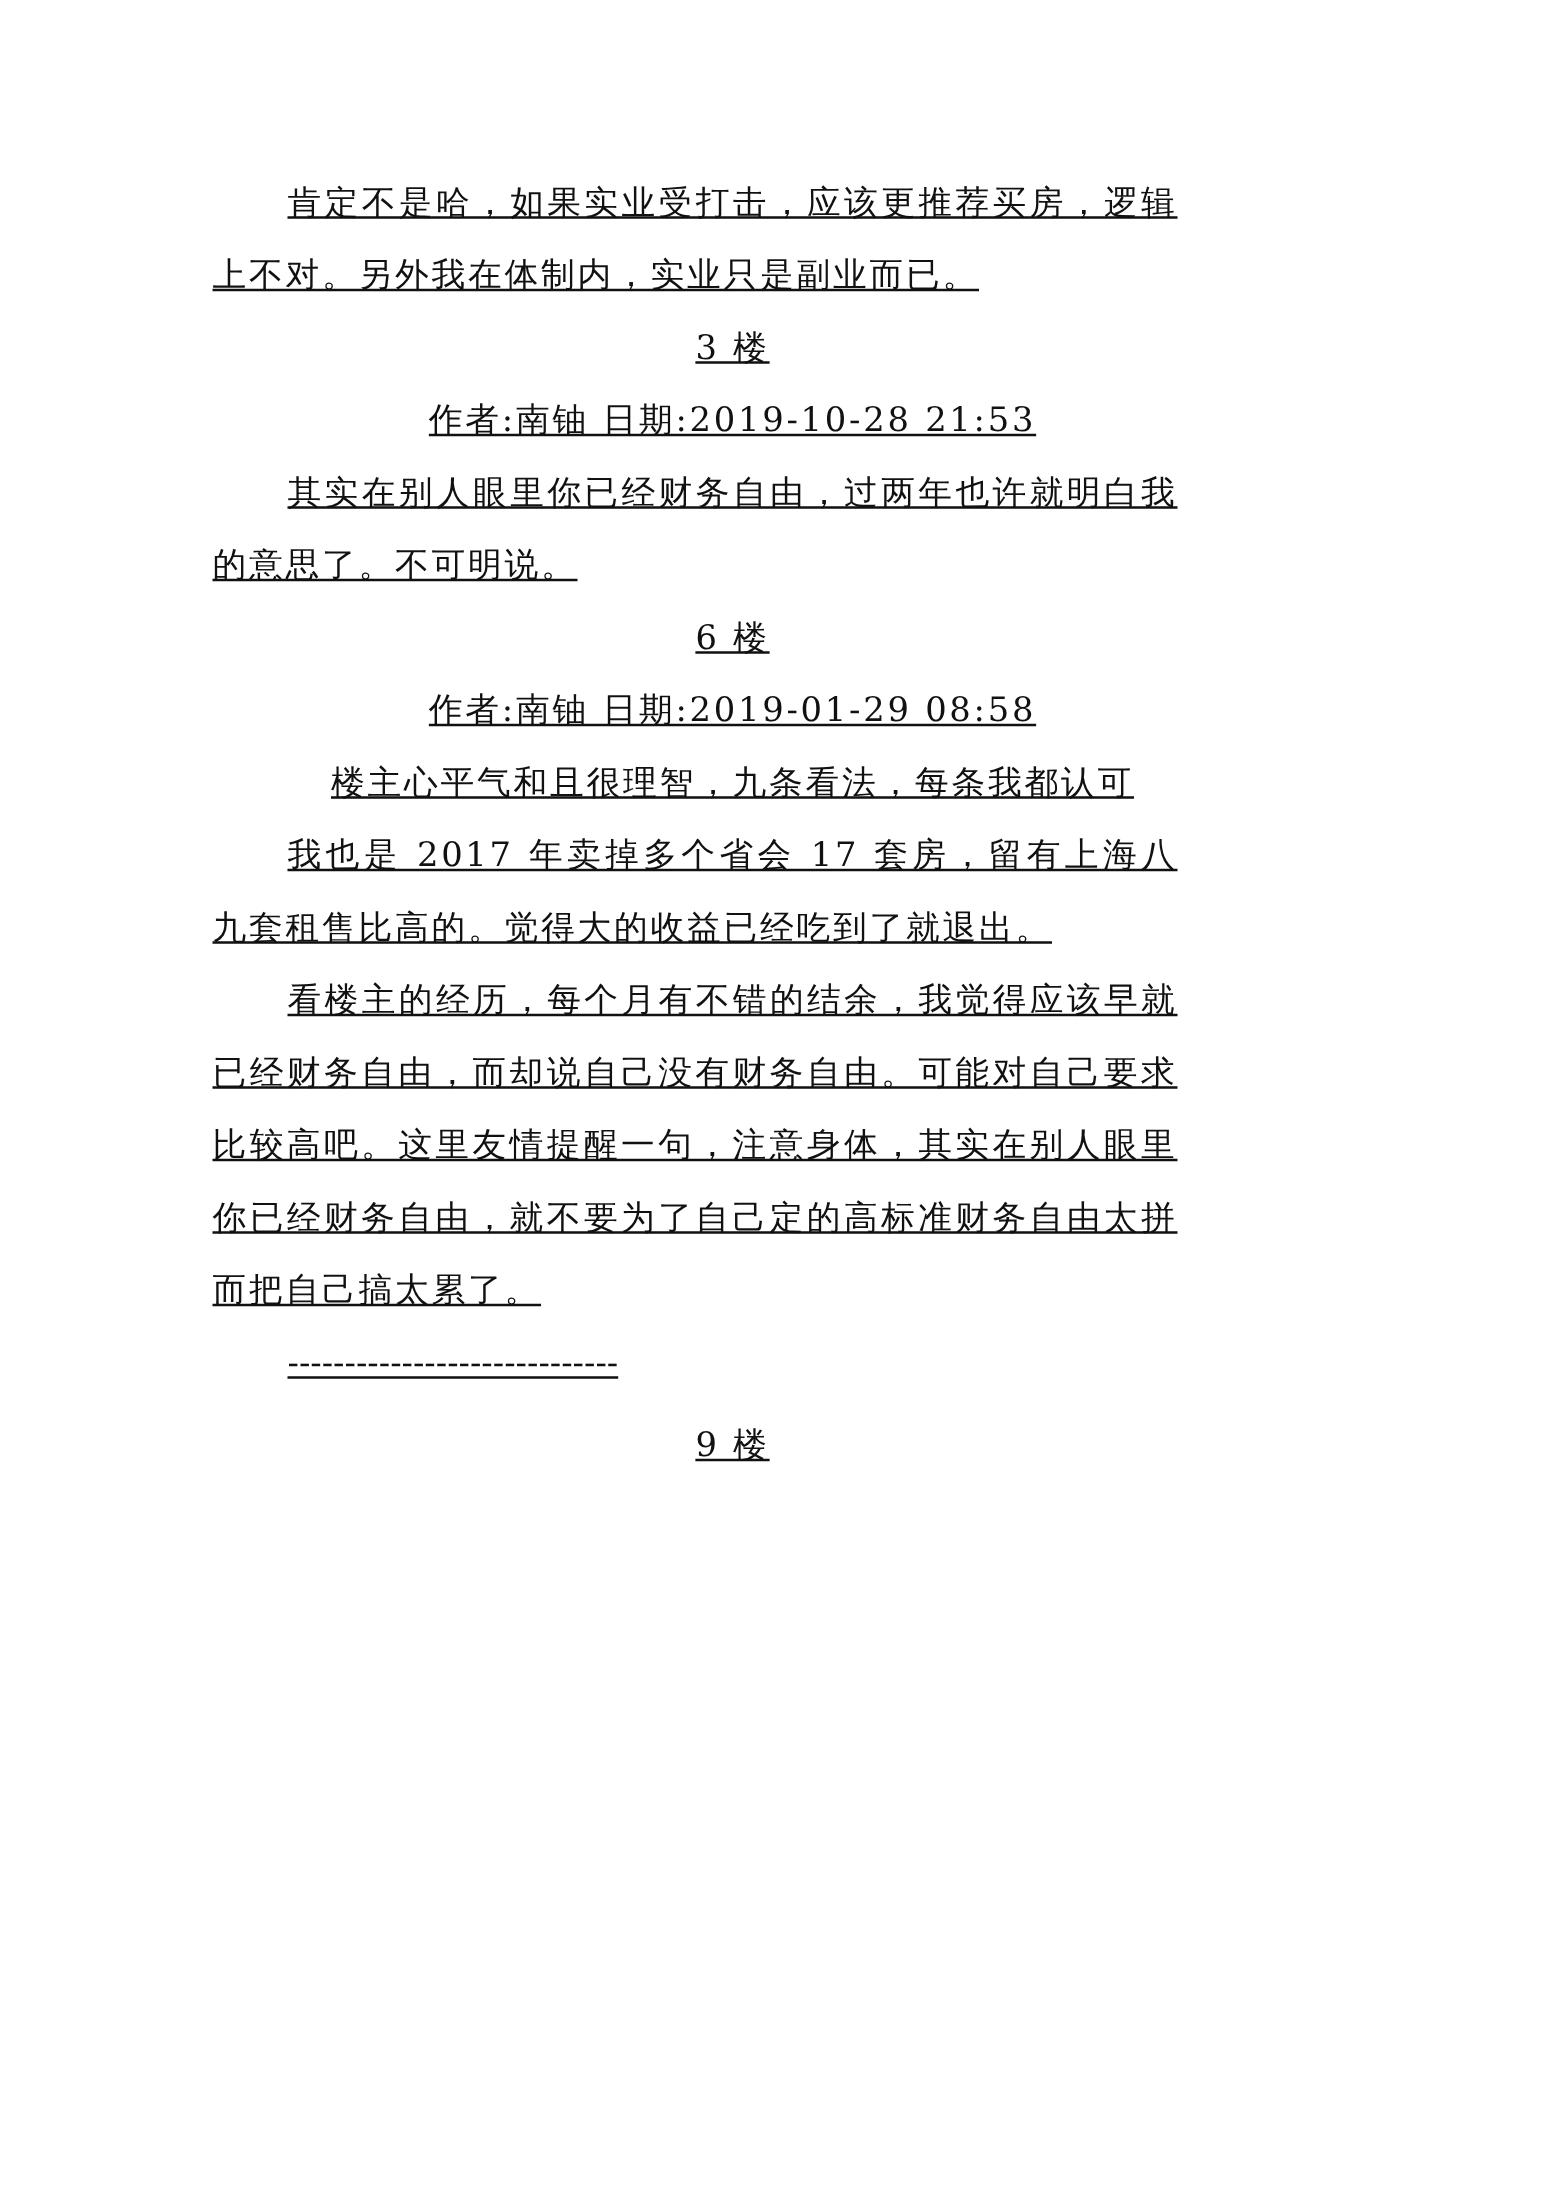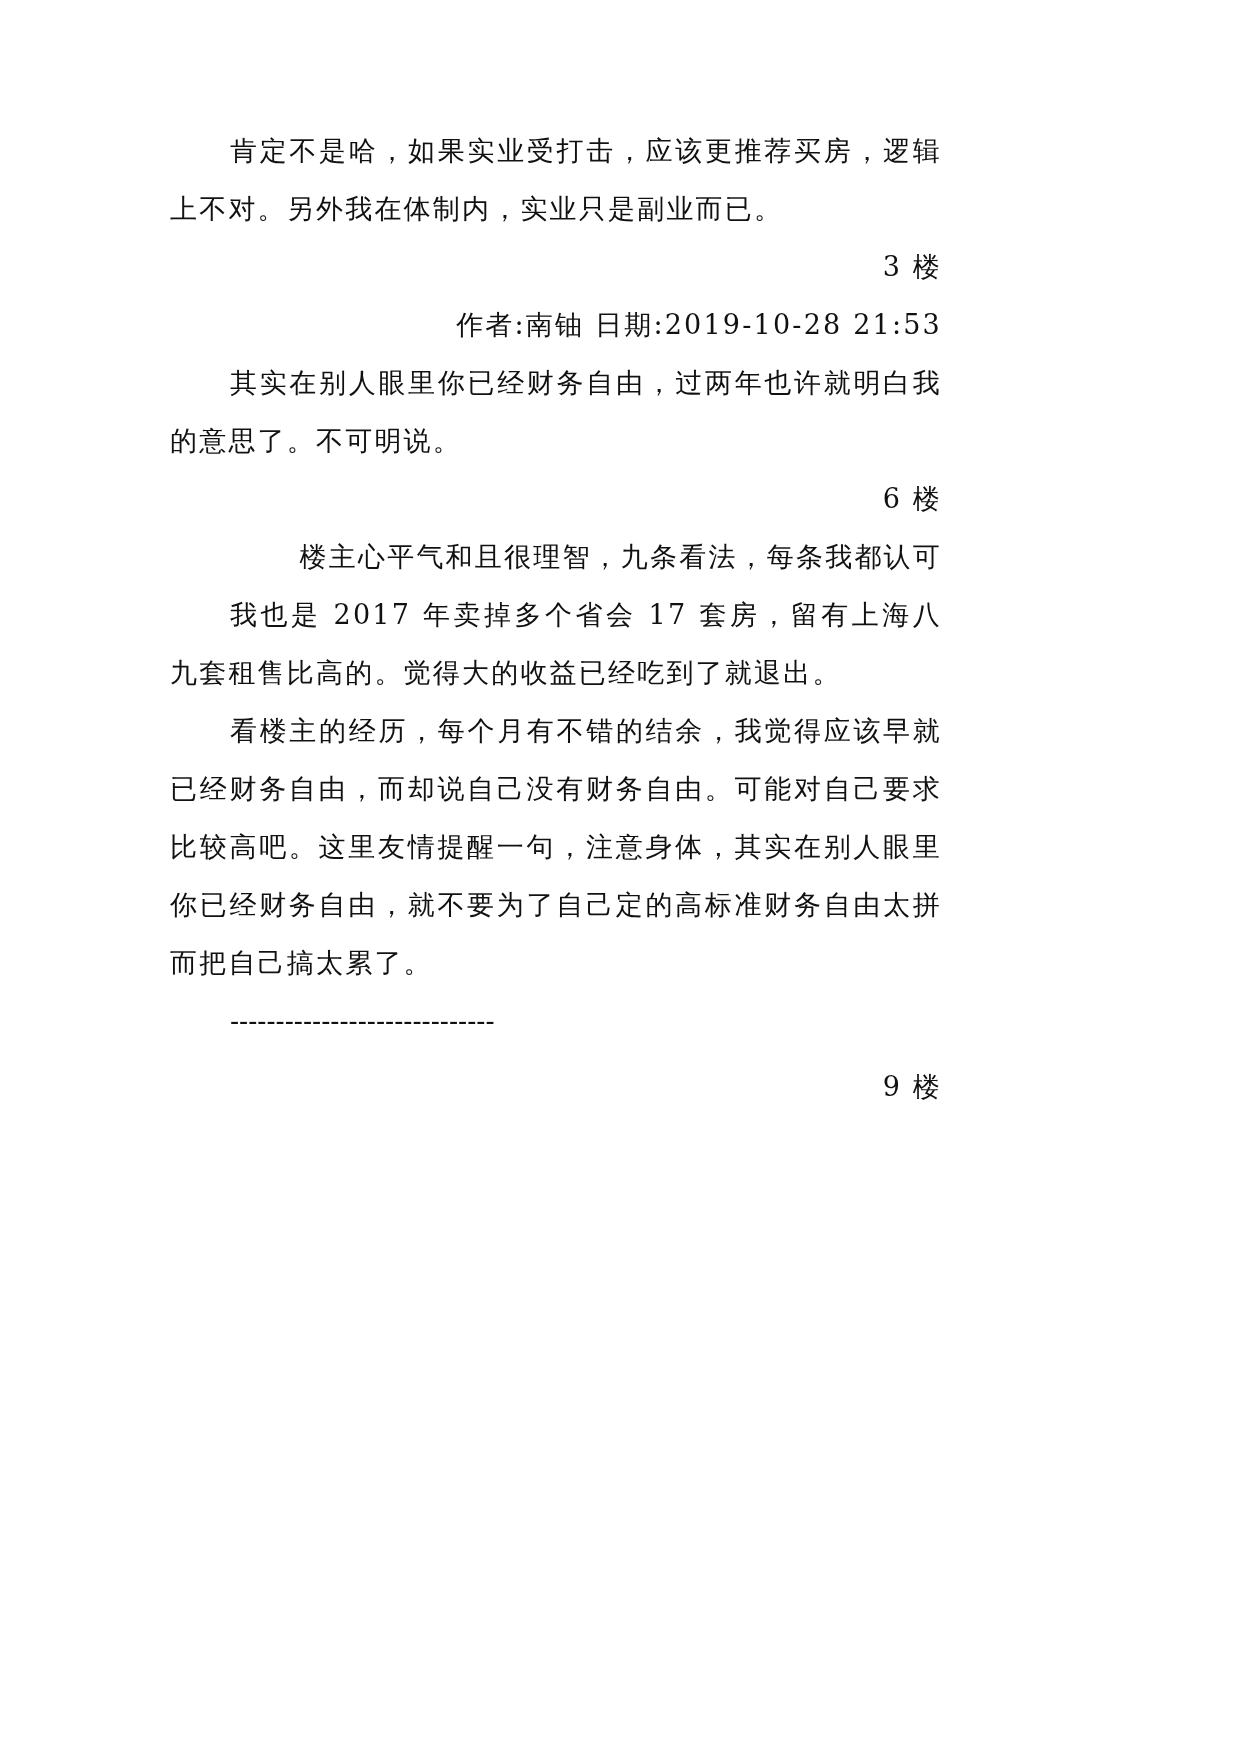--- a/index.html
+++ b/index.html
@@ -11,35 +11,36 @@
       width: 1241px;
       height: 1754px;
       position: relative;
       overflow: hidden;
       color: #111111;
       font-family: "DejaVu Serif", "Liberation Serif", serif;
     }
     .page {
       position: absolute;
       left: 170px;
-      top: 122px;
+      top: 134px;
       width: 772px;
+      text-decoration: underline;
     }
     .para {
       margin: 0;
       font-size: 27px;
       line-height: 58px;
       letter-spacing: 2.2px;
       text-indent: 60px;
       text-align: justify;
       white-space: normal;
       word-break: break-all;
     }
     .para.short {
-      text-align: right;
+      text-align: center;
     }
     .rule {
       margin: 0;
       font-size: 27px;
       line-height: 58px;
       text-indent: 60px;
       letter-spacing: 0;
       white-space: nowrap;
       overflow: hidden;
     }
@@ -49,19 +50,20 @@
   </style>
 </head>
 <body>
 
 <div class="page">
   <p class="para">肯定不是哈，如果实业受打击，应该更推荐买房，逻辑上不对。另外我在体制内，实业只是副业而已。</p>
   <p class="para short">3 楼</p>
   <p class="para short">作者:南铀  日期:2019-10-28 21:53</p>
   <p class="para">其实在别人眼里你已经财务自由，过两年也许就明白我的意思了。不可明说。</p>
   <p class="para short">6 楼</p>
+  <p class="para short">作者:南铀  日期:2019-01-29 08:58</p>
   <p class="para short">楼主心平气和且很理智，九条看法，每条我都认可</p>
   <p class="para">我也是 2017 年卖掉多个省会 17 套房，留有上海八九套租售比高的。觉得大的收益已经吃到了就退出。</p>
   <p class="para">看楼主的经历，每个月有不错的结余，我觉得应该早就已经财务自由，而却说自己没有财务自由。可能对自己要求比较高吧。这里友情提醒一句，注意身体，其实在别人眼里你已经财务自由，就不要为了自己定的高标准财务自由太拼而把自己搞太累了。</p>
   <p class="rule">-----------------------------</p>
   <div class="spacer"></div>
   <p class="para short">9 楼</p>
 </div>
 
 </body></html>

